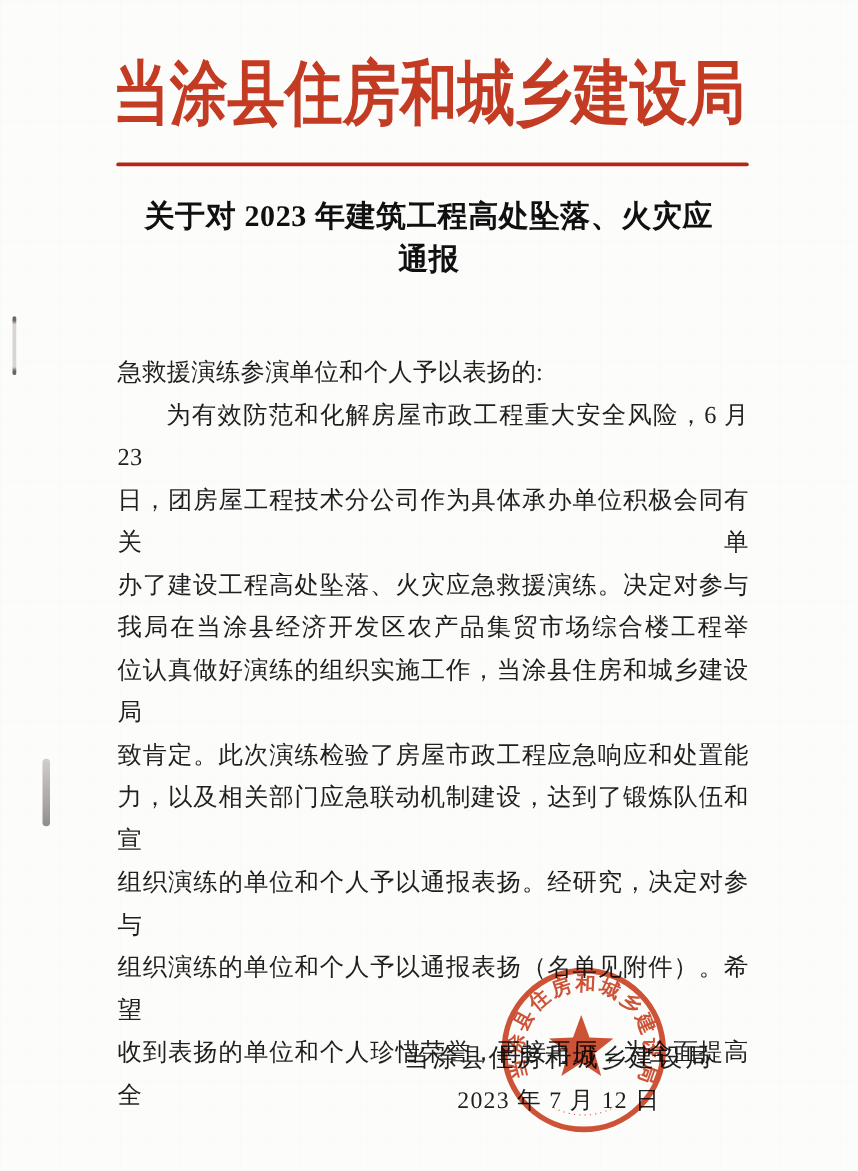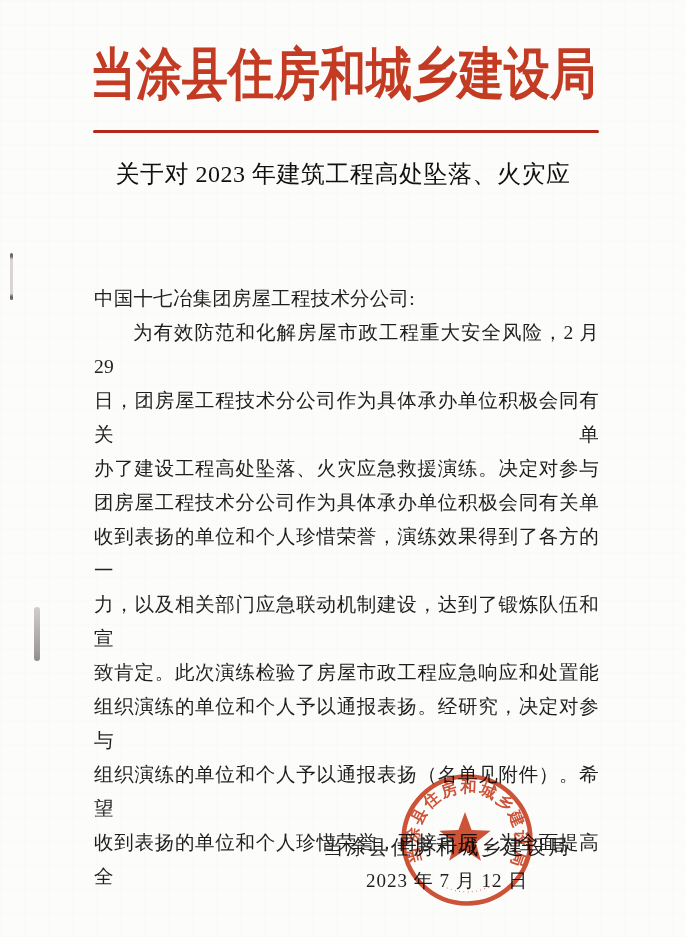--- a/index.html
+++ b/index.html
@@ -23,21 +23,21 @@
     transform:scaleY(1.22);transform-origin:center top;
     white-space:nowrap;
   }
   .red-line{
     position:absolute;top:130px;left:93px;width:506px;height:3px;
     border-radius:2px;
   }
   .doc-title{
     position:absolute;top:157px;left:70px;width:546px;
     text-align:center;color:#101010;
-    font-size:24px;font-weight:400;line-height:34px;
+    font-size:24px;font-weight:700;line-height:34px;
     letter-spacing:0.5px;
   }
   .body-text{
     position:absolute;top:282px;left:94px;width:505px;
     color:#1f1f1f;font-size:19.5px;line-height:34px;
     letter-spacing:0.2px;
   }
   .bline{width:505px;}
   .bline.j{
     text-align:justify;
@@ -86,31 +86,32 @@
 
   <div class="scan-artifact-1"></div>
   <div class="scan-artifact-2"></div>
 
   <div class="header-org" style="color: rgb(194, 59, 34);">当涂县住房和城乡建设局</div>
 
   <div class="red-line" style="background: rgb(178, 40, 27);"></div>
 
   <div class="doc-title">
     <div class="title-line">关于对 2023 年建筑工程高处坠落、火灾应</div>
+    <div class="title-line">通报</div>
   </div>
 
   <div class="body-text">
-    <div class="bline salutation">中国十七冶集团房屋工程技术分公司:</div>
-    <div class="bline j indent">为有效防范和化解房屋市政工程重大安全风险，2 月 29</div>
+    <div class="bline salutation">急救援演练参演单位和个人予以表扬的:</div>
+    <div class="bline j indent">为有效防范和化解房屋市政工程重大安全风险，6 月 23</div>
     <div class="bline j">日，团房屋工程技术分公司作为具体承办单位积极会同有关单</div>
     <div class="bline j">办了建设工程高处坠落、火灾应急救援演练。决定对参与</div>
-    <div class="bline j">团房屋工程技术分公司作为具体承办单位积极会同有关单</div>
-    <div class="bline j">收到表扬的单位和个人珍惜荣誉，演练效果得到了各方的一</div>
+    <div class="bline j">我局在当涂县经济开发区农产品集贸市场综合楼工程举</div>
+    <div class="bline j">位认真做好演练的组织实施工作，当涂县住房和城乡建设局</div>
+    <div class="bline j">致肯定。此次演练检验了房屋市政工程应急响应和处置能</div>
     <div class="bline j">力，以及相关部门应急联动机制建设，达到了锻炼队伍和宣</div>
-    <div class="bline j">致肯定。此次演练检验了房屋市政工程应急响应和处置能</div>
     <div class="bline j">组织演练的单位和个人予以通报表扬。经研究，决定对参与</div>
     <div class="bline j">组织演练的单位和个人予以通报表扬（名单见附件）。希望</div>
     <div class="bline j">收到表扬的单位和个人珍惜荣誉，再接再厉，为全面提高全</div>
 
   </div>
 
   <div class="signature-block">
     <div class="sig-org">当涂县住房和城乡建设局</div>
     <div class="sig-date">2023 年 7 月 12 日</div>
   </div>

